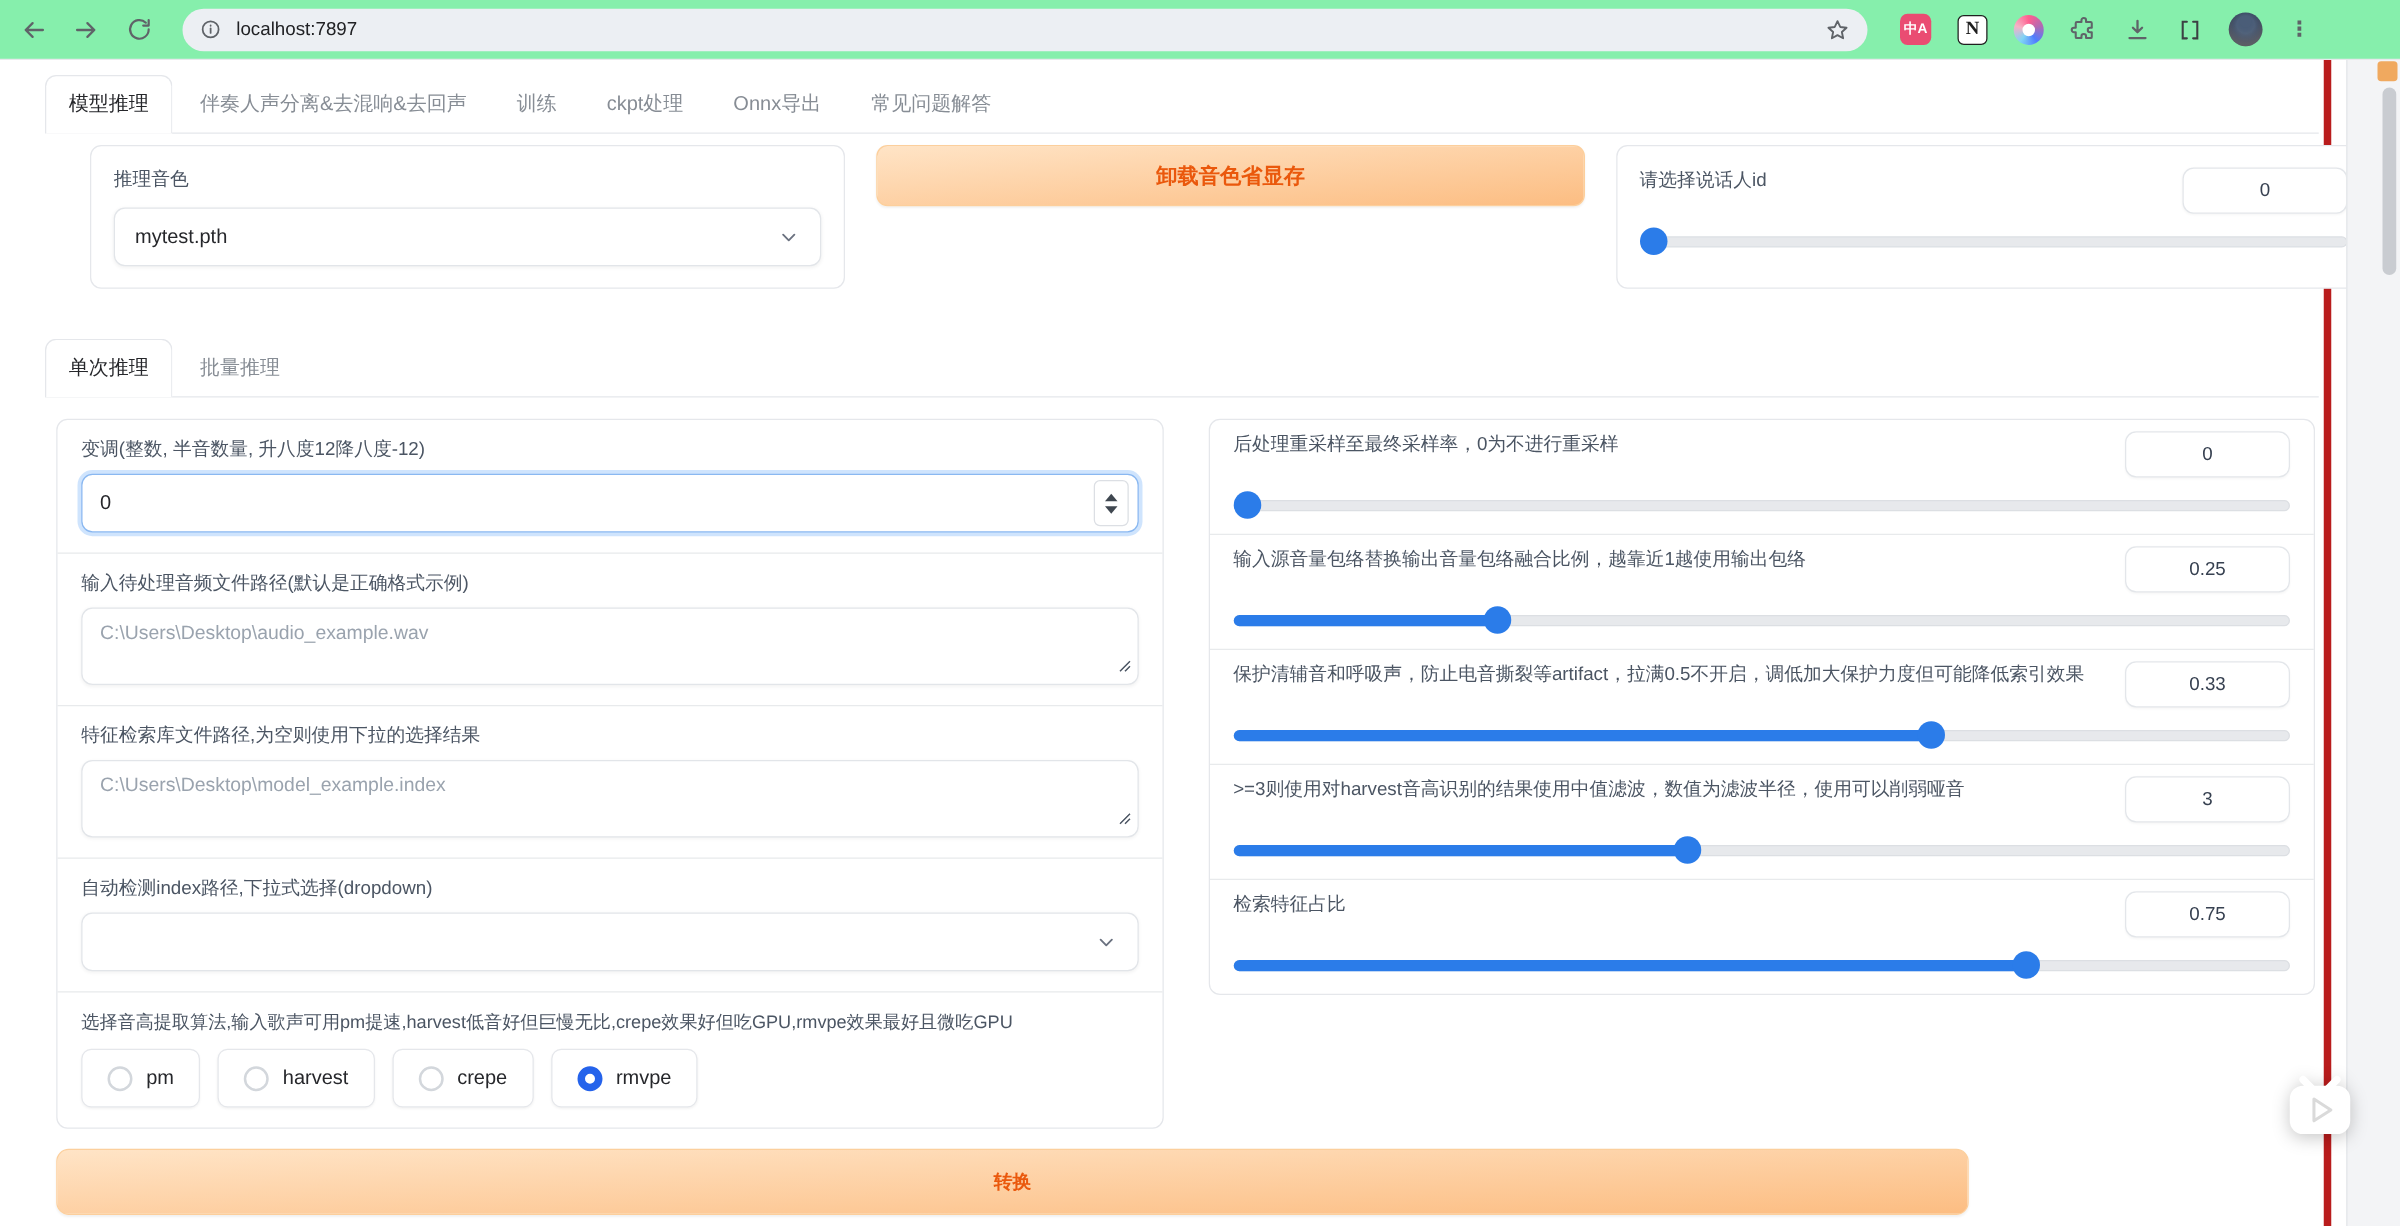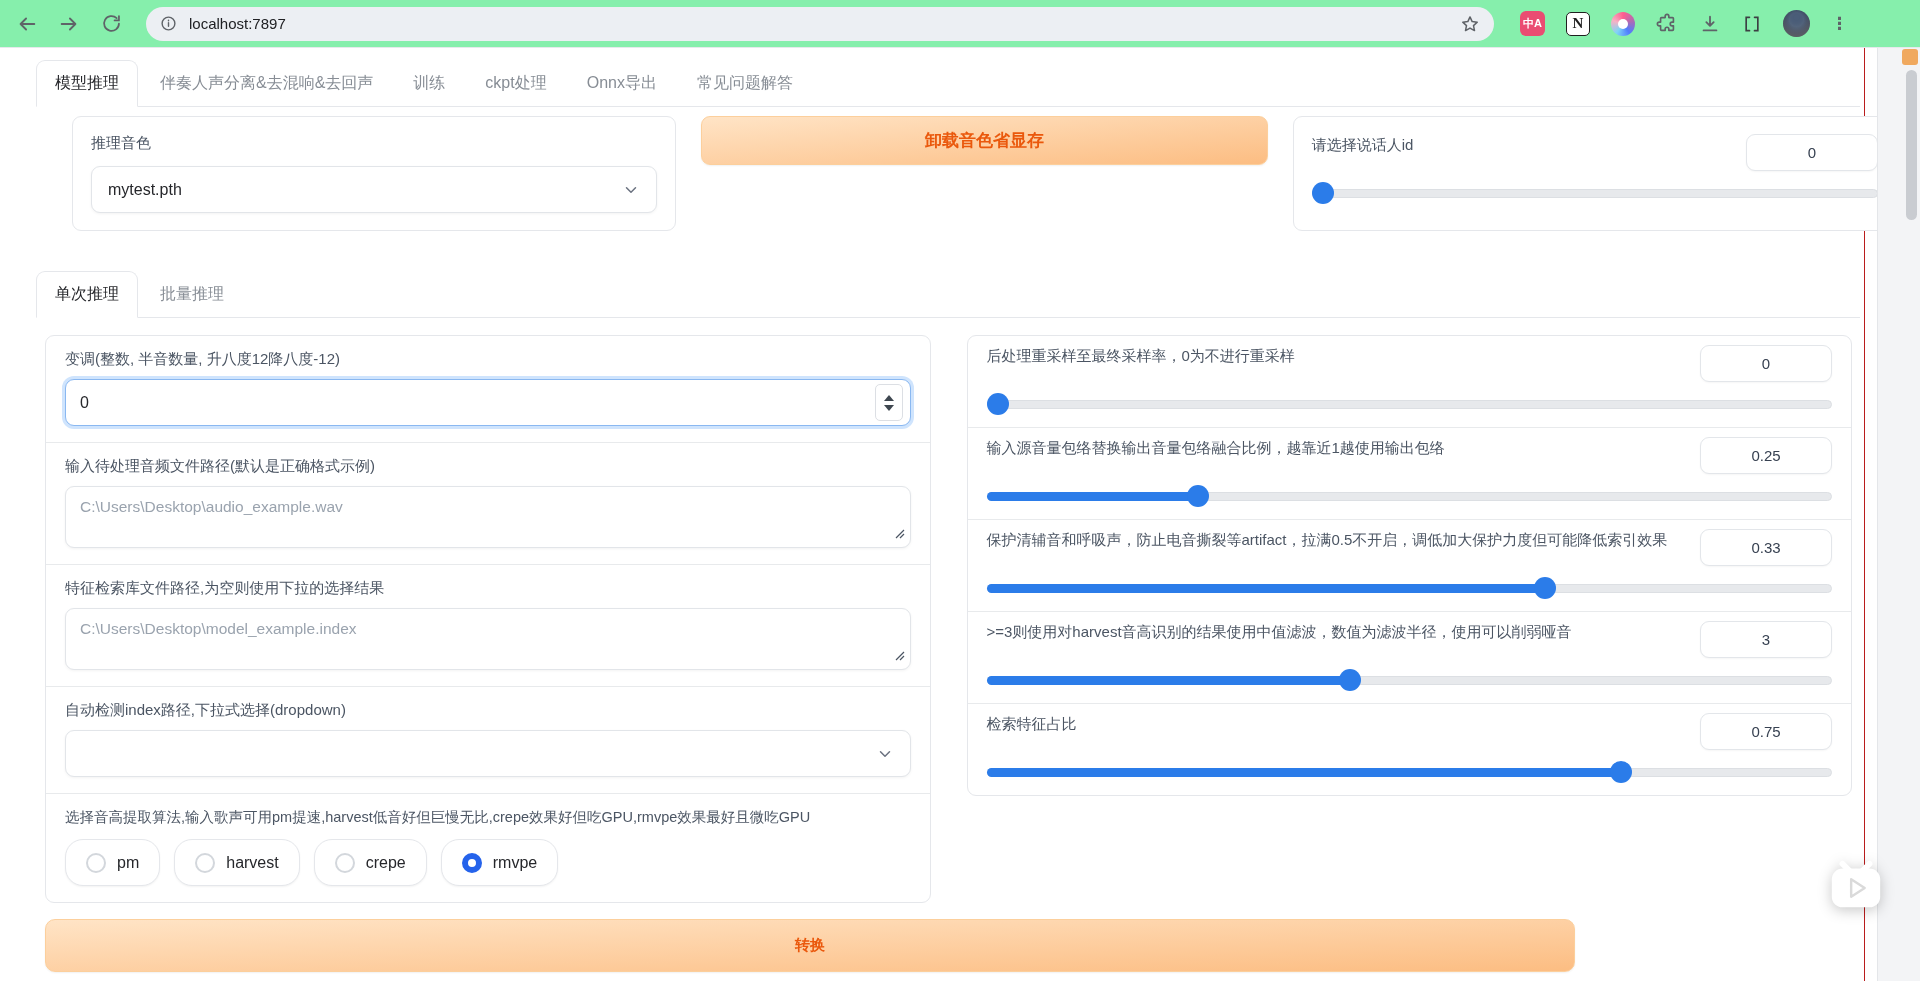--- a/index.html
+++ b/index.html
@@ -27,21 +27,21 @@
   .avatar { width:27px; height:27px; border-radius:50%;
     background:radial-gradient(circle at 50% 36%, #4a5d78 0 32%, #25324c 62%, #0f1725 100%);
     box-shadow:inset 0 -6px 8px rgba(220,205,180,.35); }
   .menu-dots { font-size:17px; color:#5f6368; font-weight:bold; letter-spacing:0; }
 
   
   .page { position:relative; height:933px; background:#fff; }
   .rail { position:absolute; top:0; right:0; width:43px; height:100%; background:#f3f4f6; border-left:1px solid #e4e6e9; }
   .scroll-top { position:absolute; top:1px; right:2px; width:16px; height:16px; background:#f0a95f; border-radius:3px; }
   .thumb-v { position:absolute; top:22px; right:3px; width:11px; height:150px; background:#c9ccd1; border-radius:6px; }
-  .app { height:100%; margin-right:55px; border-right:1px solid #b91c1c; background:#fff;
+  .app { height:100%; margin-right:55px; border-right:6px solid #b91c1c; background:#fff;
     padding:12px 4px 0 36px; }
 
   
   .tabbar { display:flex; align-items:flex-end; border-bottom:1px solid #e5e7eb; }
   .tab { padding:12px 18px; font-size:16px; color:#878d95; cursor:pointer; white-space:nowrap; margin-right:4px; }
   .tab.on { border:1px solid #e5e7eb; border-bottom:1px solid #fff; border-radius:9px 9px 0 0;
     color:#26272b; background:#fff; margin-bottom:-1px; }
 
   
   .row1 { display:flex; gap:25px; margin-top:9px; align-items:stretch; width:1825px;margin-left:36px; }
@@ -85,21 +85,21 @@
   .spinner { position:absolute; right:8px; top:5px; width:28px; height:37px; border:1px solid #dcdfe4;
     border-radius:5px; background:#fff; display:flex; flex-direction:column; align-items:center;
     justify-content:center; gap:4px; cursor:pointer; }
   .sp-up { width:0; height:0; border-left:5px solid transparent; border-right:5px solid transparent; border-bottom:6px solid #3f4750; }
   .sp-dn { width:0; height:0; border-left:5px solid transparent; border-right:5px solid transparent; border-top:6px solid #3f4750; }
   .textarea { height:62px; border:1px solid #e2e5e9; border-radius:9px; background:#fff;
     padding:11px 14px; font-size:15.5px; color:#9aa3ae; box-shadow:0 1px 3px rgba(0,0,0,.05); position:relative; }
   .resize-h { position:absolute; right:5px; bottom:4px; }
   .chips { display:flex; gap:14px; margin-top:12px; }
   .chip { display:flex; align-items:center; gap:11px; height:47px; padding:0 20px; background:#fff;
-    border:1px solid #e5e7eb; border-radius:18px; box-shadow:0 1px 2px rgba(0,0,0,.05);
+    border:1px solid #e5e7eb; border-radius:8px; box-shadow:0 1px 2px rgba(0,0,0,.05);
     font-size:16px; color:#26272b; cursor:pointer; }
   .radio { width:20px; height:20px; border-radius:50%; border:2px solid #d3d7dc; background:#fff; }
   .radio.on { border:6px solid #2563eb; }
   .nowrap { white-space:nowrap; font-size:14.5px; }
 
   .convert { margin:16px 9px 0 9px; width:1530px; height:53px; border-radius:10px; font-size:15px; }
 
   
   .wm { position:absolute; top:808px; right:33px; width:62px; height:60px; z-index:6;
     filter:drop-shadow(0 3px 7px rgba(0,0,0,.22)); }

